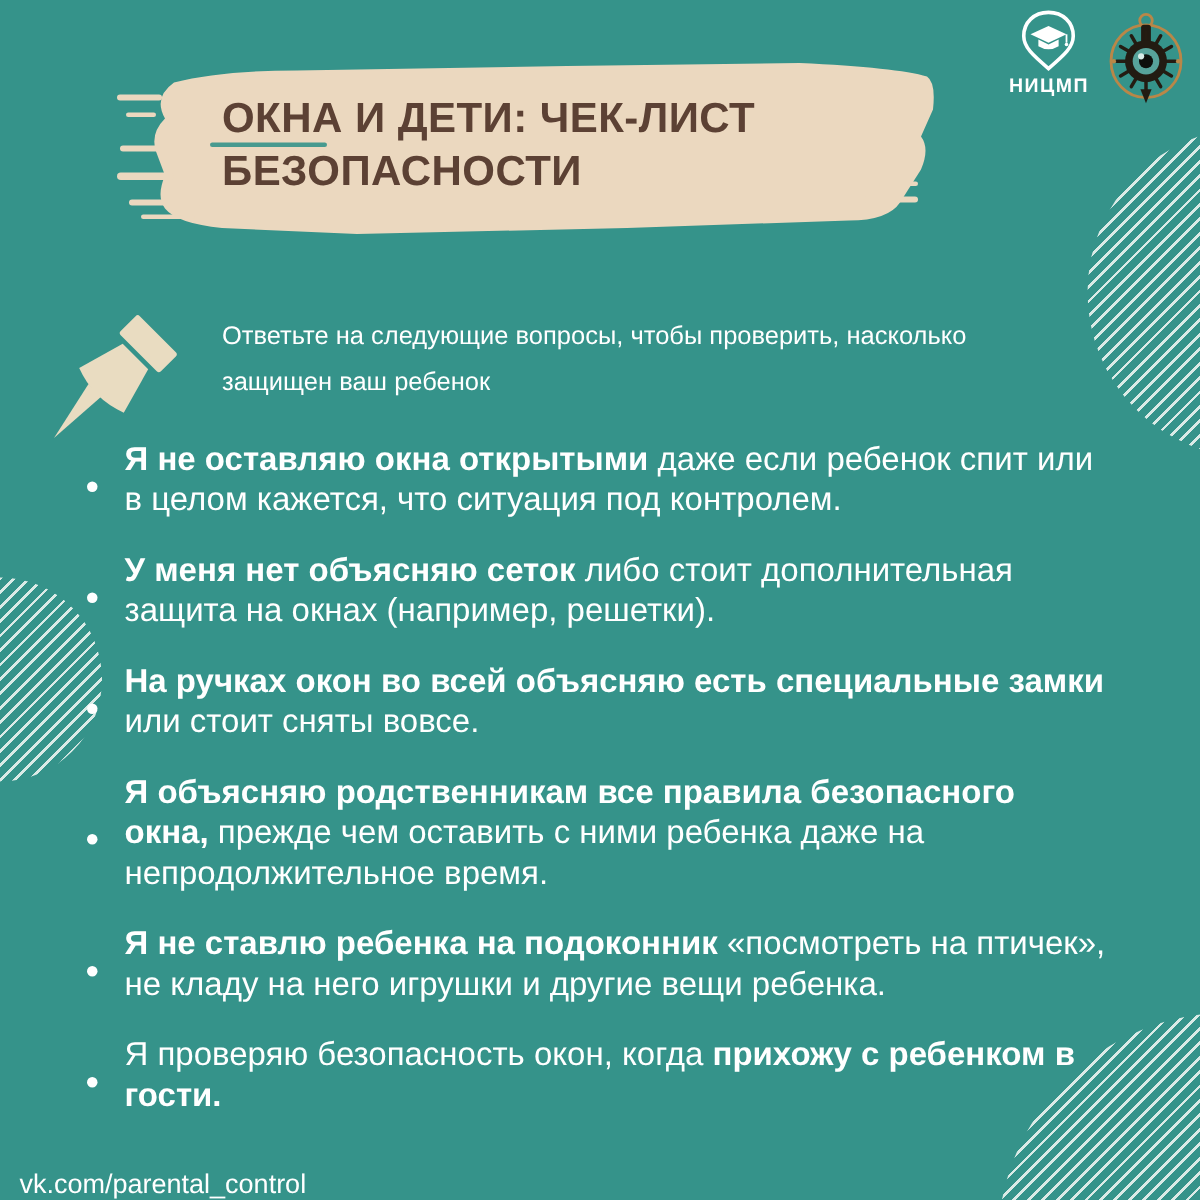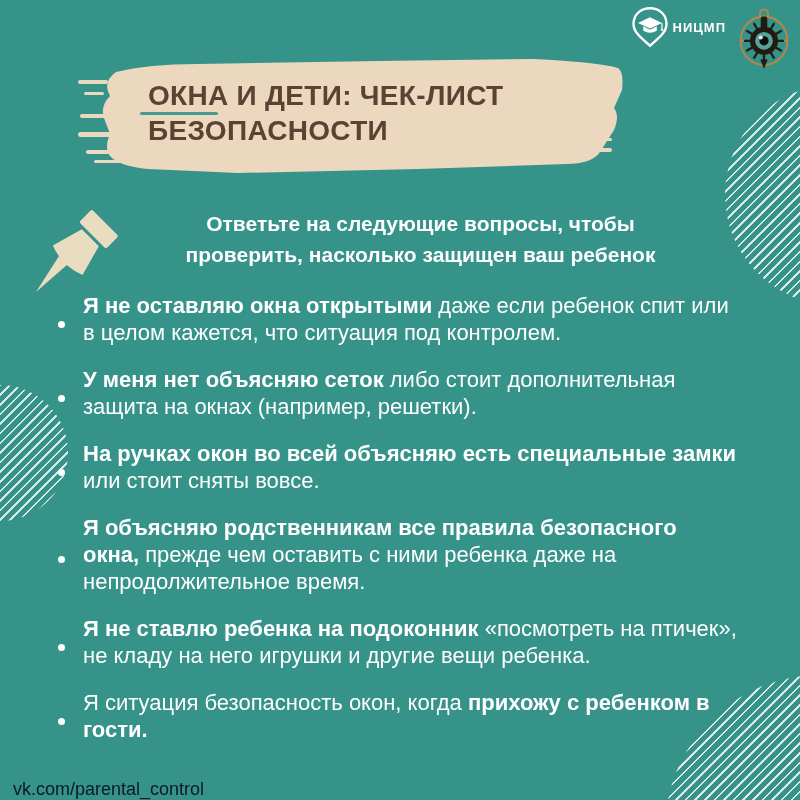--- a/index.html
+++ b/index.html
@@ -14,48 +14,48 @@
     background:repeating-linear-gradient(135deg,
       rgba(248,250,247,0.85) 0px, rgba(248,250,247,0.85) 1.8px,
       rgba(248,250,247,0) 1.8px, rgba(248,250,247,0) 6.8px);
   }
   .c-top-right    { left:725px; top:85px;  width:220px; height:220px; }
   .c-left         { left:-68px; top:385px; width:136px; height:136px; }
   .c-bottom-right { left:665px; top:675px; width:310px; height:310px; }
 
   
   .logos { position:absolute; top:6px; right:8px; display:flex; align-items:flex-start; gap:10px; }
-  .logo-nitsmp { display:flex; flex-direction:row; align-items:center; }
+  .logo-nitsmp { display:flex; flex-direction:column; align-items:center; }
   .logo-label { color:#ffffff; font-weight:bold; font-size:13px; letter-spacing:1px; margin-top:1px; }
 
   
-  .banner { position:absolute; left:78px; top:56px; width:548px; height:124px; }
+  .banner { position:absolute; left:78px; top:39px; width:548px; height:124px; }
   .banner svg { position:absolute; left:0; top:0; }
   .banner h1 {
     position:absolute; left:70px; top:22px; margin:0;
     font-size:28px; line-height:35px; font-weight:bold;
     color:#5C4134; letter-spacing:0.3px; white-space:nowrap;
   }
 
   
   .intro { position:absolute; left:28px; top:198px; width:740px; height:110px; }
   .pushpin { position:absolute; left:0; top:2px; }
   .intro p {
     position:absolute; left:120px; top:10px; width:545px; margin:0;
-    color:#ffffff; font-weight:bold; font-size:21px; line-height:31px;text-align:center;
+    color:#ffffff; font-weight:normal; font-size:17px; line-height:31px;
   }
 
   
   .checklist { position:absolute; left:58px; top:292px; width:700px; margin:0; padding:0; list-style:none; }
   .checklist li { display:flex; margin-bottom:20px;align-items:center; }
   .dot { flex:none; width:7px; height:7px; border-radius:50%; background:#ffffff; margin:10px 18px 0 0; }
   .checklist p { margin:0; width:655px; color:#ffffff; font-size:22px; line-height:27px; }
   .b { font-weight:bold; }
 
-  .footer { position:absolute; left:13px; top:779px; font-size:18px; color:#0f172a; }
+  .footer { position:absolute; left:13px; top:779px; font-size:18px; color:#ffffff; }
 </style>
 </head>
 <body>
 
 <div class="poster">
 
   <div class="stripe-circle c-top-right"></div>
   <div class="stripe-circle c-left"></div>
   <div class="stripe-circle c-bottom-right"></div>
 
@@ -145,18 +145,18 @@
     <li>
       <span class="dot"></span>
       <p><span class="b">Я объясняю родственникам все правила безопасного окна,</span><span> прежде чем оставить с ними ребенка даже на непродолжительное время.</span></p>
     </li>
     <li>
       <span class="dot"></span>
       <p><span class="b">Я не ставлю ребенка на подоконник</span><span> «посмотреть на птичек», не кладу на него игрушки и другие вещи ребенка.</span></p>
     </li>
     <li>
       <span class="dot"></span>
-      <p><span>Я ситуация безопасность окон, когда </span><span class="b">прихожу с&nbsp;ребенком в гости.</span></p>
+      <p><span>Я проверяю безопасность окон, когда </span><span class="b">прихожу с&nbsp;ребенком в гости.</span></p>
     </li>
   </ul>
 
   <div class="footer">vk.com/parental_control</div>
 </div>
 
 </body></html>

